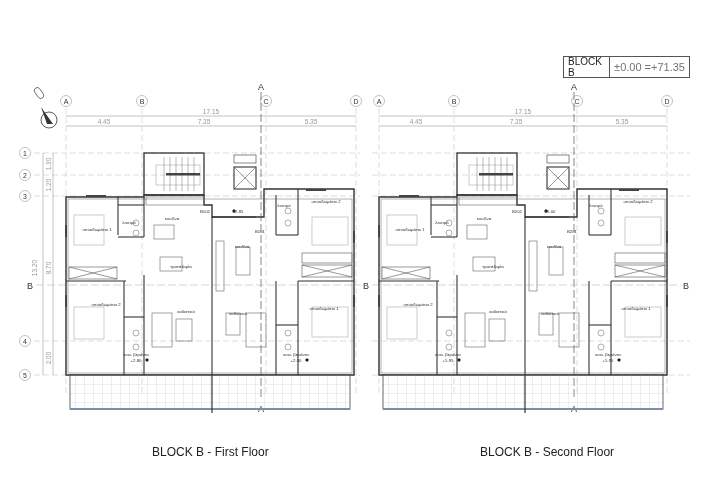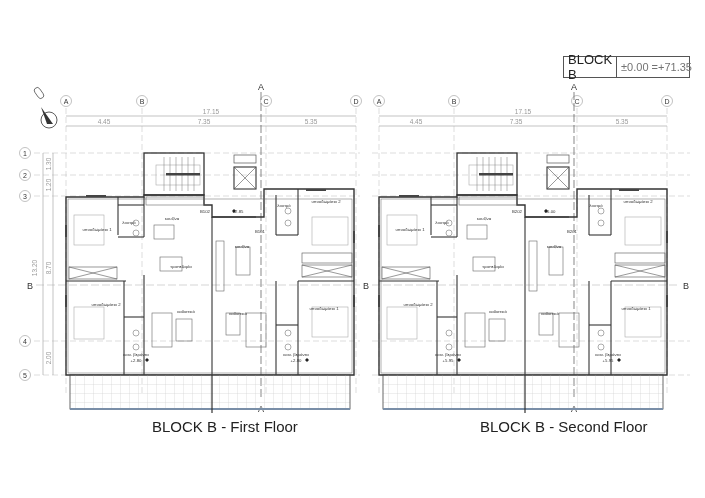--- a/index.html
+++ b/index.html
@@ -1,22 +1,22 @@
 <!DOCTYPE html>
 <html><head>
 <meta charset="utf-8">
 <style>
   html, body { margin:0; padding:0; background:#ffffff; }
   body { width:705px; height:498px; position:relative; overflow:hidden; font-family:"Liberation Sans", sans-serif; }
   svg { position:absolute; left:0; top:0; }
   .txt { font-family:"Liberation Sans", sans-serif; }
   .legend-box { position:absolute; left:563px; top:56px; width:125px; height:20px; border:1px solid #555; display:flex; align-items:center; background:#fff; }
-  .legend-box .lb-label { font-size:13px; color:#222; padding:0 4px; border-right:1px solid #555; height:100%; display:flex; align-items:center; }
+  .legend-box .lb-label { font-size:10px; color:#222; padding:0 4px; border-right:1px solid #555; height:100%; display:flex; align-items:center; }
   .legend-box .lb-value { font-size:11px; color:#737373; padding:0 4px; white-space:nowrap; }
-  .caption { position:absolute; font-size:15px; color:#222; white-space:nowrap; }
+  .caption { position:absolute; font-size:12px; color:#222; white-space:nowrap;margin-top:27px; }
 </style>
 </head>
 <body>
 
 <div class="legend-box">
   <span class="lb-label">BLOCK B</span>
   <span class="lb-value">±0.00 =+71.35</span>
 </div>
 
 <div class="caption" style="left:152px; top:418px;">BLOCK B - First Floor</div>

